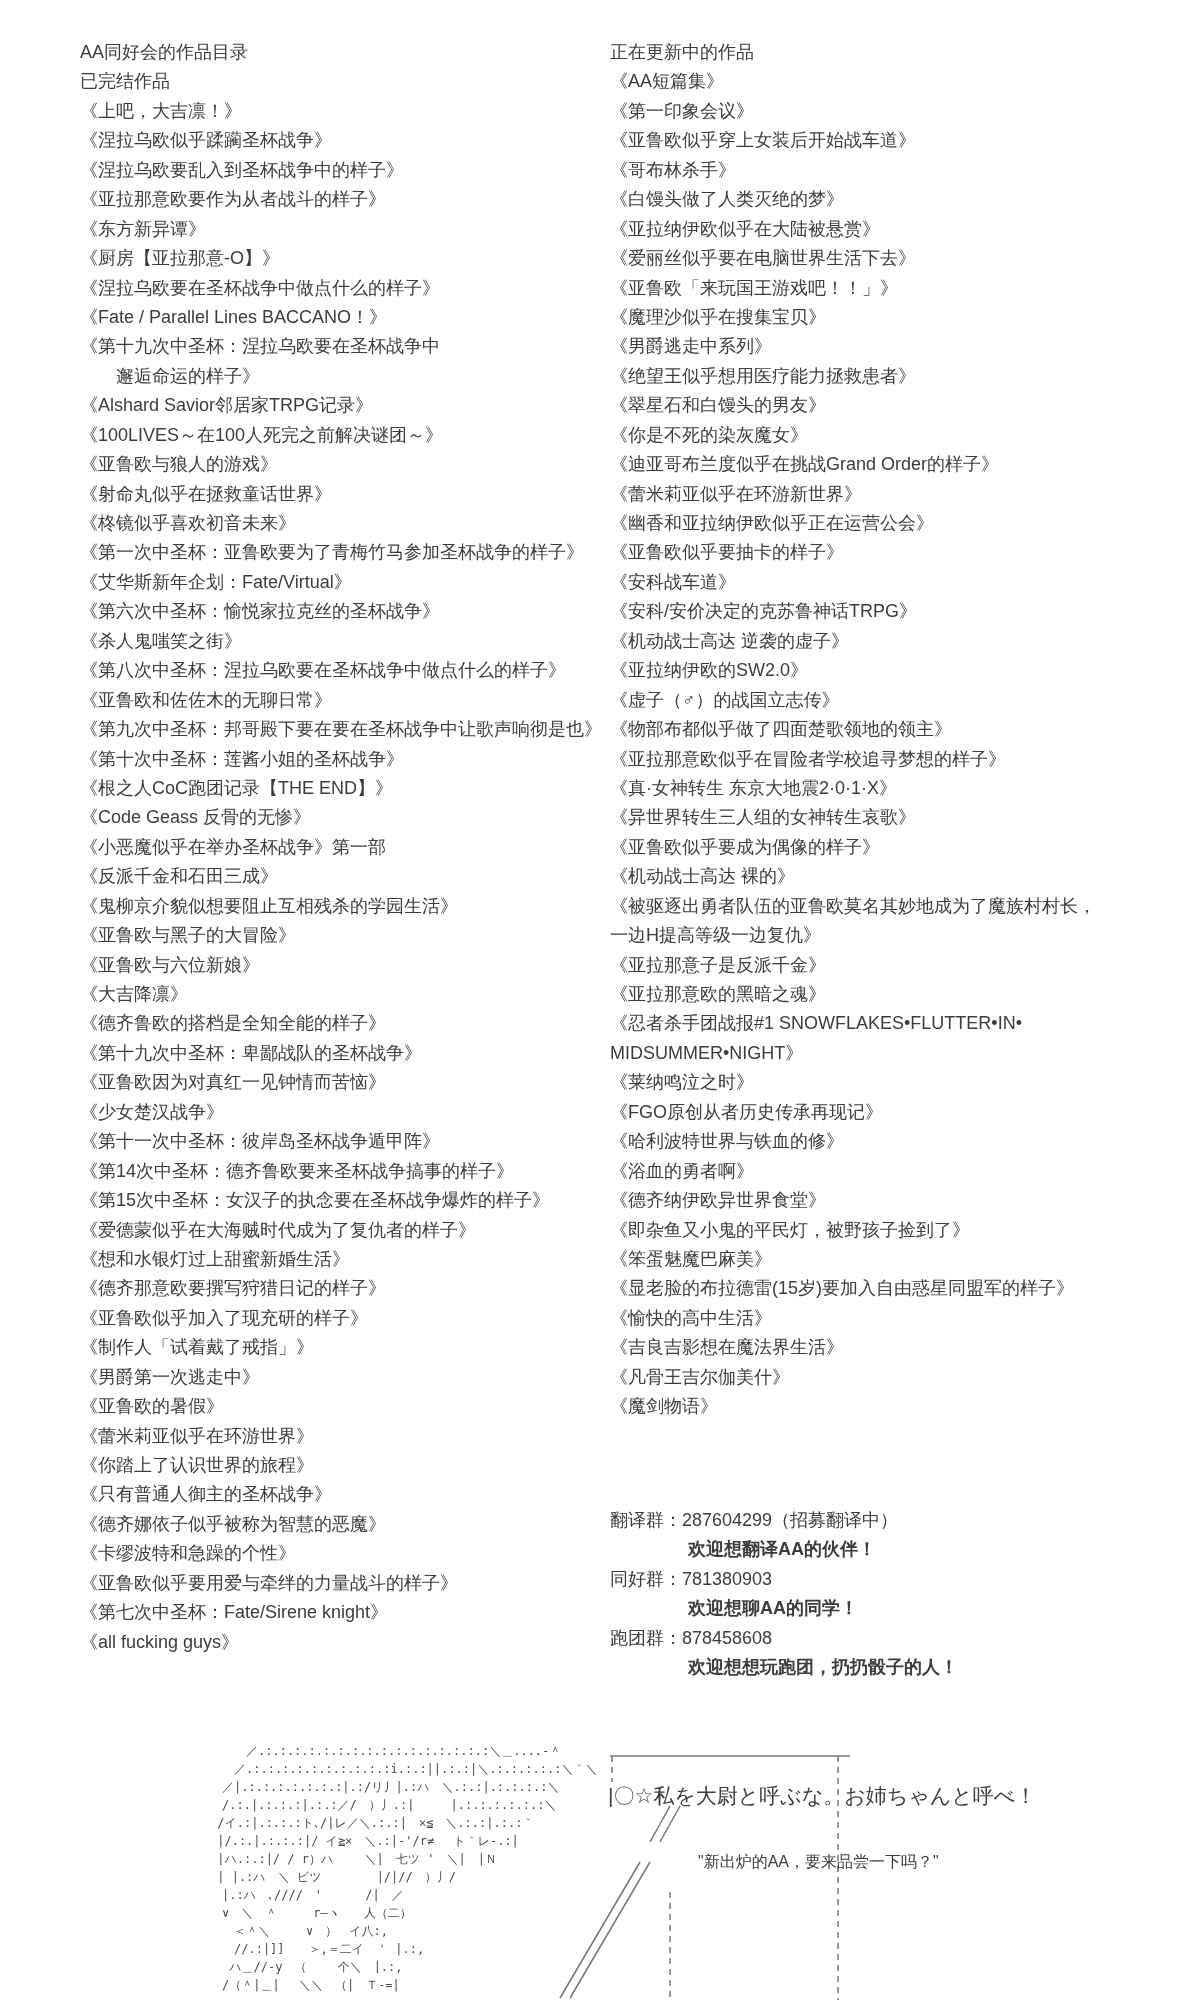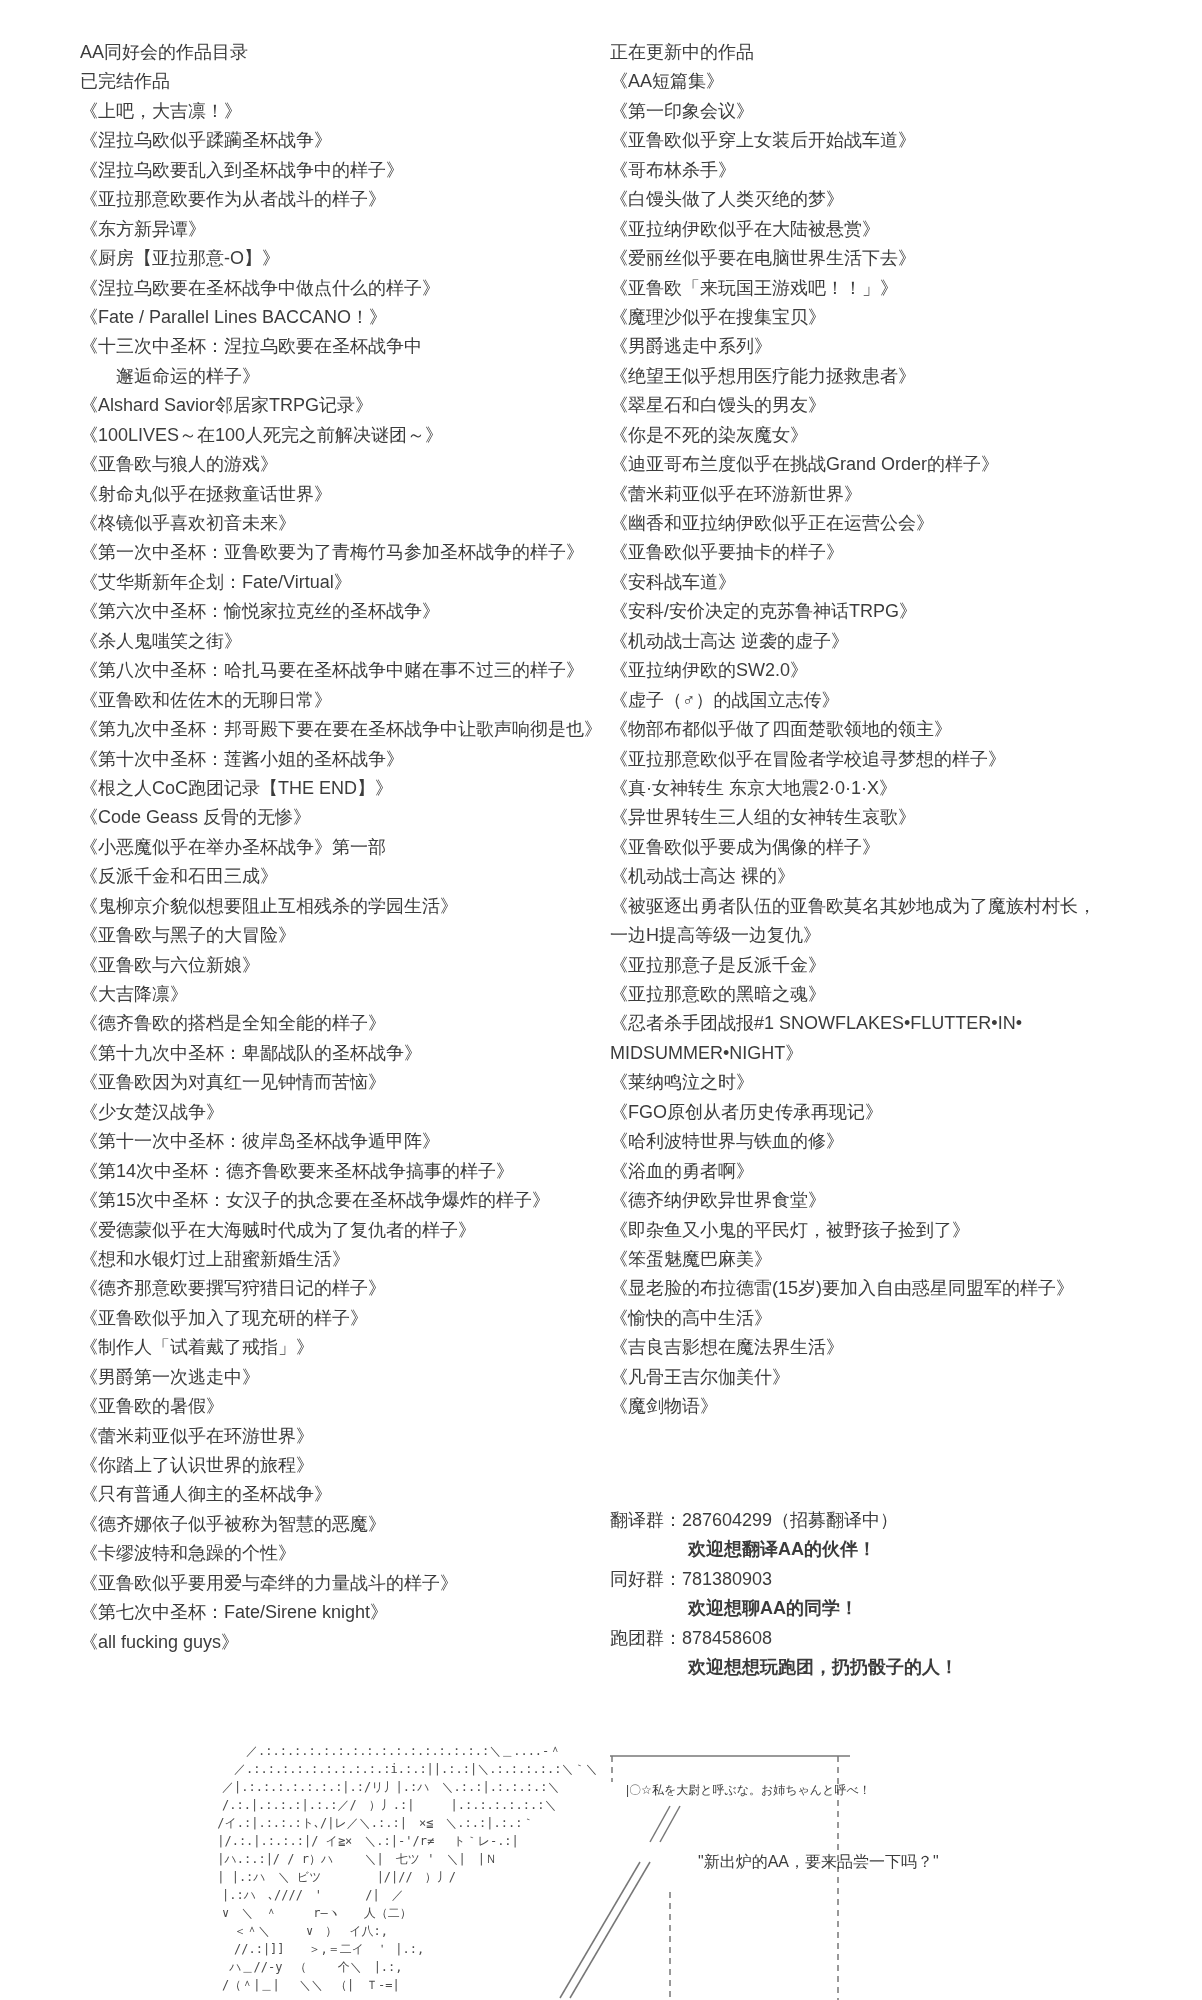--- a/index.html
+++ b/index.html
@@ -13,51 +13,51 @@
   #right-col{left:610px;width:600px;}
   .line{height:29.45px;line-height:29.45px;font-size:18px;white-space:pre;}
   #contact{position:absolute;left:610px;top:1506px;}
   #contact .line{white-space:pre;}
   .cnote{padding-left:78px;font-weight:bold;}
   #face-art{
     position:absolute;left:198px;top:1742px;margin:0;
     font-family:"DejaVu Sans Mono","Liberation Mono",monospace;
     font-size:12px;line-height:18px;color:#4a4a4a;white-space:pre;
   }
-  #jp-line{position:absolute;left:626px;top:1782px;font-size:12px;white-space:pre;color:#3c3c3c;}
+  #jp-line{position:absolute;left:608px;top:1782px;font-size:21px;white-space:pre;color:#3c3c3c;}
   #cn-line{position:absolute;left:698px;top:1852px;font-size:16px;white-space:pre;color:#3c3c3c;}
   #sign-pole{position:absolute;left:540px;top:1742px;}
 </style>
 </head>
 <body>
 
 <div class="col" id="left-col">
   <div class="line">AA同好会的作品目录</div>
   <div class="line">已完结作品</div>
   <div>
       <div class="line">《上吧，大吉凛！》</div>
       <div class="line">《涅拉乌欧似乎蹂躏圣杯战争》</div>
       <div class="line">《涅拉乌欧要乱入到圣杯战争中的样子》</div>
       <div class="line">《亚拉那意欧要作为从者战斗的样子》</div>
       <div class="line">《东方新异谭》</div>
       <div class="line">《厨房【亚拉那意-O】》</div>
       <div class="line">《涅拉乌欧要在圣杯战争中做点什么的样子》</div>
       <div class="line">《Fate / Parallel Lines BACCANO！》</div>
-      <div class="line">《十三次中圣杯：涅拉乌欧要在圣杯战争中</div>
+      <div class="line">《第十九次中圣杯：涅拉乌欧要在圣杯战争中</div>
       <div class="line">　　邂逅命运的样子》</div>
       <div class="line">《Alshard Savior邻居家TRPG记录》</div>
       <div class="line">《100LIVES～在100人死完之前解决谜团～》</div>
       <div class="line">《亚鲁欧与狼人的游戏》</div>
       <div class="line">《射命丸似乎在拯救童话世界》</div>
       <div class="line">《柊镜似乎喜欢初音未来》</div>
       <div class="line">《第一次中圣杯：亚鲁欧要为了青梅竹马参加圣杯战争的样子》</div>
       <div class="line">《艾华斯新年企划：Fate/Virtual》</div>
       <div class="line">《第六次中圣杯：愉悦家拉克丝的圣杯战争》</div>
       <div class="line">《杀人鬼嗤笑之街》</div>
-      <div class="line">《第八次中圣杯：哈扎马要在圣杯战争中赌在事不过三的样子》</div>
+      <div class="line">《第八次中圣杯：涅拉乌欧要在圣杯战争中做点什么的样子》</div>
       <div class="line">《亚鲁欧和佐佐木的无聊日常》</div>
       <div class="line">《第九次中圣杯：邦哥殿下要在要在圣杯战争中让歌声响彻是也》</div>
       <div class="line">《第十次中圣杯：莲酱小姐的圣杯战争》</div>
       <div class="line">《根之人CoC跑团记录【THE END】》</div>
       <div class="line">《Code Geass 反骨的无惨》</div>
       <div class="line">《小恶魔似乎在举办圣杯战争》第一部</div>
       <div class="line">《反派千金和石田三成》</div>
       <div class="line">《鬼柳京介貌似想要阻止互相残杀的学园生活》</div>
       <div class="line">《亚鲁欧与黑子的大冒险》</div>
       <div class="line">《亚鲁欧与六位新娘》</div>

